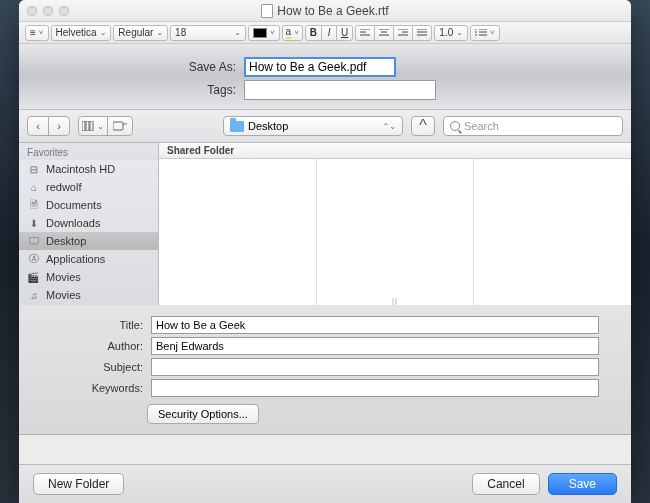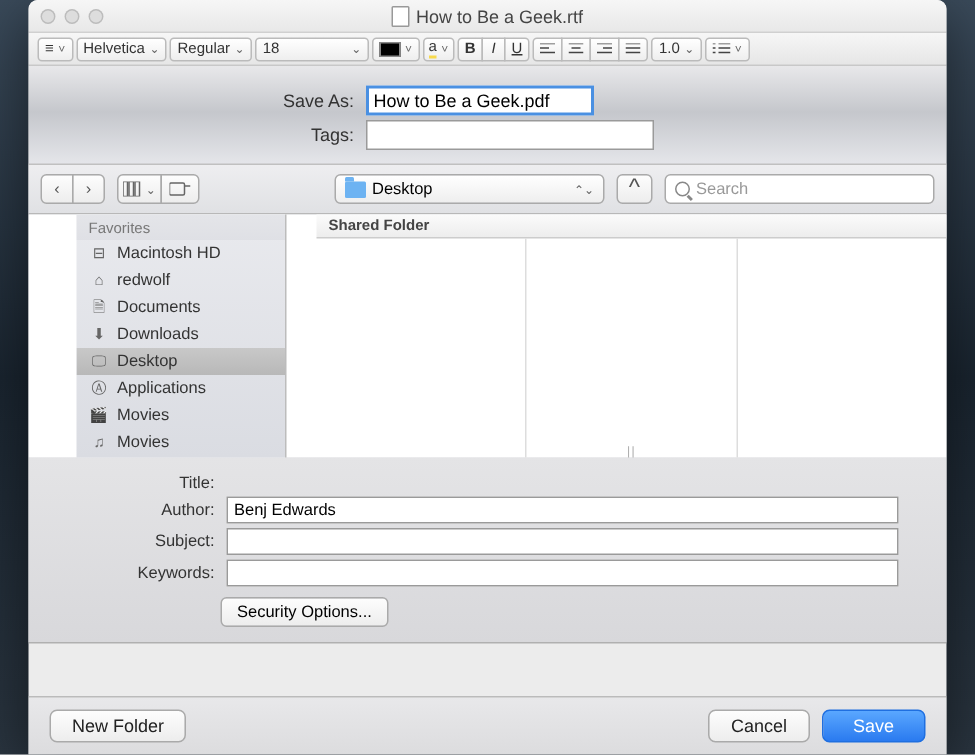--- a/index.html
+++ b/index.html
@@ -31,28 +31,28 @@
 .seg .btn:first-child { border-radius: 4px 0 0 4px; }
 .seg .btn:last-child { border-radius: 0 4px 4px 0; margin-left: -1px; }
 .btn.single { border-radius: 4px; height: 20px; min-width: 24px; border:1px solid #aaa; background:linear-gradient(#fdfdfd,#ededed); display:flex; align-items:center; justify-content:center; color:#555; }
 .loc-sel { flex: 0 0 180px; margin-left: auto; height: 20px; border:1px solid #aaa; border-radius:4px; background:linear-gradient(#fff,#eee); display:flex; align-items:center; padding:0 6px; font-size:11px; gap:4px; }
 .folder-icon { width:14px; height:11px; background:#6db3f2; border-radius:1px; position:relative; }
 .folder-icon::before { content:""; position:absolute; top:-3px; left:0; width:6px; height:3px; background:#6db3f2; border-radius:1px 1px 0 0; }
 .up-btn { width:22px;}
 .search { flex: 1; max-width:180px; height:20px; border:1px solid #aaa; border-radius:4px; background:#fff; display:flex; align-items:center; padding:0 6px; gap:4px; font-size:11px; color:#999; }
 .magnify { width:10px; height:10px; border:1.5px solid #888; border-radius:50%; position:relative; }
 .magnify::after { content:""; position:absolute; width:4px; height:1.5px; background:#888; bottom:-2px; right:-3px; transform:rotate(45deg); }
-.browser { display:flex; height:162px; background:#fff;padding-left:32px; }
+.browser { display:flex; height:162px; background:#fff; }
 .sidebar { width:140px; background:linear-gradient(#e9eaee,#dadce2); border-right:1px solid #bcbcbc; overflow:hidden; font-size:11px; }
 .sb-head { color:#777; font-size:10px; padding:4px 8px 2px; background:linear-gradient(#e4e5e9,#dfe0e5); }
 .sb-item { display:flex; align-items:center; gap:5px; padding:2px 8px; height:18px; color:#333; }
 .sb-item.sel { background:linear-gradient(#c8c8c8,#b8b8b8); }
 .sb-icon { width:14px; height:12px; display:flex; align-items:center; justify-content:center; font-size:10px; color:#666; }
 .col-head { height:16px; background:linear-gradient(#fbfbfb,#ededed); border-bottom:1px solid #ccc; font-size:10px; font-weight:bold; color:#444; padding:2px 8px; }
-.cols { flex:1; position:relative;margin-left:20px; }
+.cols { flex:1; position:relative; }
 .col-body { display:flex; height:calc(100% - 16px); }
 .col { flex:1; border-right:1px solid #ddd; }
 .resize { position:absolute; bottom:0; left:0; right:0; height:10px; display:flex; justify-content:center; align-items:center; color:#aaa; font-size:8px; letter-spacing:1px; }
 .meta { padding:8px 20px 10px; background: linear-gradient(#e4e4e6,#d8d8db); }
 .meta .row label { width:100px; font-size:11px; }
 .meta .txt { flex:1; height:18px; font-size:11px; }
 .sec-btn { margin-left:108px; margin-top:4px; height:20px; padding:0 10px; font-size:11px; border:1px solid #aaa; border-radius:4px; background:linear-gradient(#fdfdfd,#ededed); }
 .footer { display:flex; align-items:center; padding:8px 14px; border-top:1px solid #bbb; background:linear-gradient(#e8e8ea,#dcdcde); margin-top:auto; }
 .push-btn { height:22px; padding:0 14px; font-size:12px; border:1px solid #aaa; border-radius:5px; background:linear-gradient(#fdfdfd,#ededed); color:#222; }
 .push-btn.primary { background:linear-gradient(#5aa7ff,#2a7af0); border-color:#1f6fe0; color:#fff; font-weight:400; padding:0 20px; }
@@ -233,20 +233,21 @@
           <div class="col"></div>
           <div class="col" style="border-right:none;"></div>
         </div>
         <div class="resize">||</div>
       </div>
     </div>
 
     <div class="meta">
       <div class="row">
         <label>Title:</label>
+        <input class="txt" value="How to Be a Geek" style="">
       </div>
       <div class="row">
         <label>Author:</label>
         <input class="txt" value="Benj Edwards" style="">
       </div>
       <div class="row">
         <label>Subject:</label>
         <input class="txt" value="" style="">
       </div>
       <div class="row">

